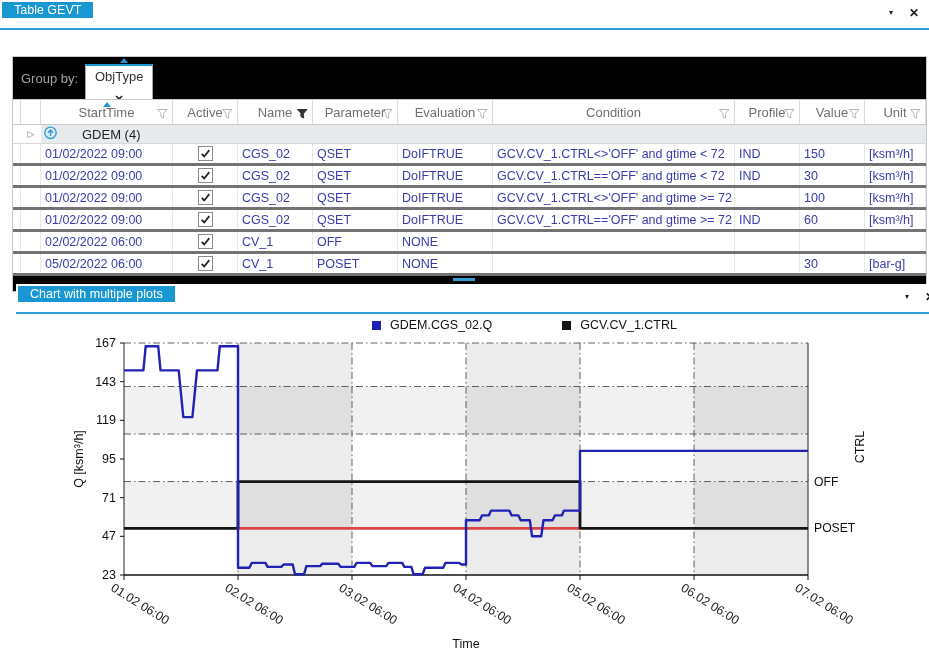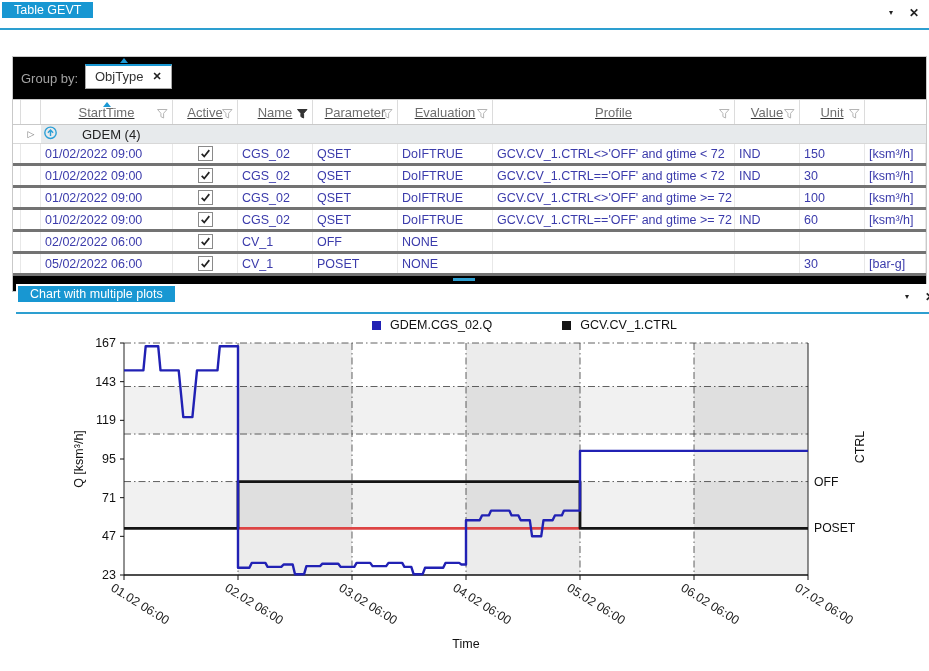--- a/index.html
+++ b/index.html
@@ -11,30 +11,30 @@
        font-size:12.5px;display:flex;align-items:center;padding:0 12px;cursor:default;}
   .winbtns{position:absolute;right:10px;top:5px;display:flex;gap:16px;align-items:center;color:#222;}
   .collapse-btn{font-size:8px;line-height:16px;}
   .close-btn{font-size:12px;font-weight:bold;line-height:16px;}
   
   .p1box{position:absolute;left:12px;top:36px;width:915px;height:236px;border:1px solid #c9c9c9;
          box-sizing:border-box;background:#000000;margin-top:20px;}
   .groupby{position:relative;height:42px;}
   .groupby-label{position:absolute;left:8px;top:14px;font-size:13px;color:#a2a2a2;}
   .chip{position:absolute;left:72px;top:7px;border:1px solid #a8a8a8;border-top:2px solid #1897d2;
-        padding:3px 9px 4px 9px;font-size:13px;color:#333;display:flex;align-items:center;gap:9px;background:#fff;}
+        padding:3px 9px 4px 9px;font-size:13px;color:#333;display:flex;align-items:center;gap:9px;background:#fff;flex-direction:column;}
   .sort-up{width:0;height:0;border-left:4px solid transparent;border-right:4px solid transparent;
            border-bottom:5px solid #1b99d5;}
   .chip .sort-up{position:absolute;top:-8px;left:34px;}
   .chip-close{font-size:11px;font-weight:bold;color:#222;cursor:default;}
   .grid{position:absolute;left:0;right:0;top:42px;border-top:1px solid #c9c9c9;font-size:12.5px;}
   .trow{display:grid;grid-template-columns:8px 20px 132px 65px 75px 85px 95px 242px 65px 65px auto;
         border-bottom:3px solid #737373;background:#fff;}
   .hrow{display:grid;grid-template-columns:8px 20px 132px 65px 75px 85px 95px 242px 65px 65px auto;
-        border-bottom:1px solid #c9c9c9;background:#fff;text-decoration:underline;}
+        border-bottom:1px solid #c9c9c9;background:#fff;}
   .hcell{position:relative;height:24px;display:flex;align-items:center;justify-content:center;
          color:#6f6f6f;font-size:13px;border-right:1px solid #dcdcdc;}
   .hfill{border-right:1px solid #dcdcdc;}
   .funnel{position:absolute;right:4px;top:7px;}
   .hsort{position:absolute;top:2px;left:50%;margin-left:-4px;}
   .dcell{height:19px;display:flex;align-items:center;padding-left:4px;box-sizing:border-box;
          color:#3b3bab;border-right:1px solid #e8e8e8;overflow:hidden;white-space:nowrap;}
   .ccell{justify-content:center;padding-left:0;}
   .grow{display:grid;grid-template-columns:8px 20px auto;border-bottom:1px solid #d8d8d8;}
   .gcell{background:#e7eaec;height:18px;display:flex;align-items:center;gap:24px;padding-left:2px;
@@ -99,20 +99,26 @@
                 </svg></span>
             </div>
             <div class="hcell">
               <span>Parameter</span>
               <span class="funnel"><svg width="11" height="10" viewBox="0 0 11 10">
                   <path d="M0.5,0.5 H10 L6.6,4.3 V9 L3.9,7.6 V4.3 Z" fill="none" stroke="#b5b5b5" stroke-width="1"></path>
                 </svg></span>
             </div>
             <div class="hcell">
               <span>Evaluation</span>
+              <span class="funnel"><svg width="11" height="10" viewBox="0 0 11 10">
+                  <path d="M0.5,0.5 H10 L6.6,4.3 V9 L3.9,7.6 V4.3 Z" fill="none" stroke="#b5b5b5" stroke-width="1"></path>
+                </svg></span>
+            </div>
+            <div class="hcell">
+              <span>Condition</span>
               <span class="funnel"><svg width="11" height="10" viewBox="0 0 11 10">
                   <path d="M0.5,0.5 H10 L6.6,4.3 V9 L3.9,7.6 V4.3 Z" fill="none" stroke="#b5b5b5" stroke-width="1"></path>
                 </svg></span>
             </div>
             <div class="hcell">
               <span>Profile</span>
               <span class="funnel"><svg width="11" height="10" viewBox="0 0 11 10">
                   <path d="M0.5,0.5 H10 L6.6,4.3 V9 L3.9,7.6 V4.3 Z" fill="none" stroke="#b5b5b5" stroke-width="1"></path>
                 </svg></span>
             </div>

